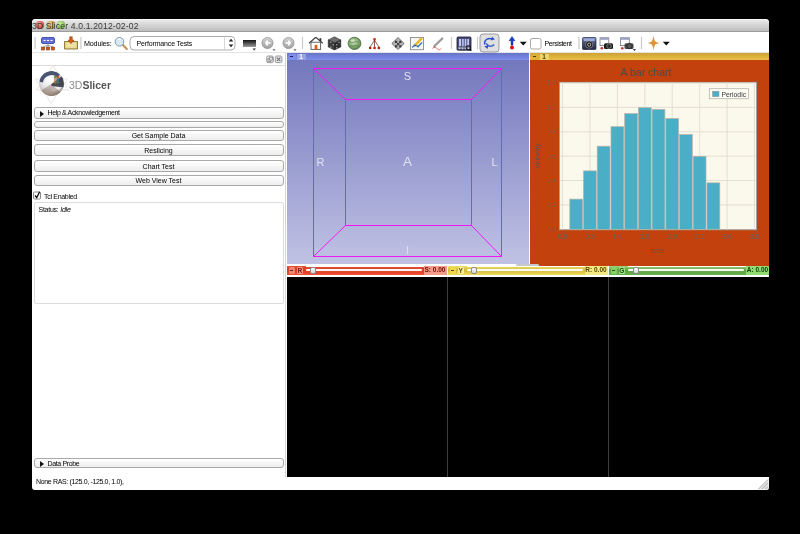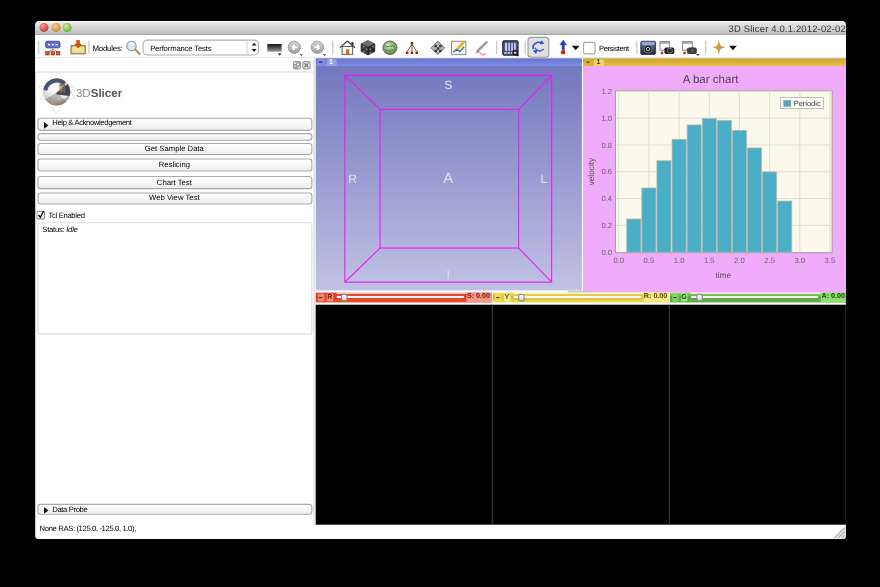--- a/index.html
+++ b/index.html
@@ -1,37 +1,37 @@
 <!DOCTYPE html>
 <html><head>
 <meta charset="utf-8">
 <style>
 html,body{margin:0;padding:0;background:#000;width:800px;height:534px;overflow:hidden;}
 *{box-sizing:border-box;font-family:"Liberation Sans",sans-serif;}
 #page{position:relative;width:800px;height:534px;background:#000;}
 .abs{position:absolute;}
 #win{left:32px;top:19px;width:737px;height:471px;background:#fff;border-radius:4px 4px 3px 3px;}
 #titlebar{left:32px;top:19px;width:737px;height:12.5px;background:linear-gradient(#ededed,#bdbdbd);border-radius:4px 4px 0 0;border-bottom:1px solid #9d9d9d;box-shadow:inset 0 1px 0 rgba(255,255,255,0.7);}
-#title{left:32px;top:21px;width:737px;text-align:right;font-size:8.6px;color:#383838;letter-spacing:0.15px;}
+#title{left:32px;top:21px;width:737px;text-align:left;font-size:8.6px;color:#383838;letter-spacing:0.15px;}
 .light{width:8.2px;height:8.2px;border-radius:50%;top:21px;box-shadow:inset 0 0 1px rgba(0,0,0,0.4);}
 #toolbar{left:32px;top:31.5px;width:737px;height:21px;background:#fff;border-bottom:1px solid #e4e4e4;}
 #panelhead{left:32px;top:52.5px;width:253px;height:13px;background:#fff;border-bottom:1px solid #dadada;}
 #panelborder{left:284.5px;top:52.5px;width:1px;height:424.5px;background:#d6d6d6;}
 .btn{left:33.5px;width:250px;background:linear-gradient(#ffffff,#ededed);border:1px solid #a9a9a9;border-radius:3px;font-size:7px;color:#000;}
 .cbtn{text-align:left;padding-left:13px;letter-spacing:-0.35px;}
 .mbtn{text-align:center;}
 .tri{width:0;height:0;border-left:4px solid #111;border-top:3px solid transparent;border-bottom:3px solid transparent;}
 #statusbox{left:33.5px;top:201.5px;width:250.5px;height:102.5px;border:1px solid #dcdcdc;border-radius:2px;background:#fff;font-size:7px;letter-spacing:-0.25px;color:#000;padding:3px 0 0 4px;}
 #ras{left:36px;top:477.8px;font-size:7px;letter-spacing:-0.35px;color:#000;}
 
 #v3dbar{left:286.5px;top:53px;width:242px;height:7.3px;background:linear-gradient(#6673c8,#7e8eec);}
 #v3d{left:286.5px;top:60.3px;width:242px;height:203.4px;background:linear-gradient(#7377bd,#c0c2e4);}
 
 #chbar{left:529.5px;top:53px;width:239.5px;height:7.3px;background:linear-gradient(#cda335,#e8c044);}
-#chart{left:529.5px;top:60.3px;width:239.5px;height:205.5px;background:#f0abfc;}
+#chart{left:529.5px;top:60.3px;width:239.5px;height:205.5px;background:#c2410c;}
 #scrollstub{left:515.5px;top:264px;width:23.5px;height:2.6px;background:#c9c9c9;border-radius:1.3px;}
 
 .sbar{top:265.8px;height:9.4px;}
 #rbar{left:287px;width:159.5px;background:linear-gradient(#e75039 0%,#d8371f 45%,#f15134 100%);}
 #ybar{left:448px;width:159.5px;background:linear-gradient(#f2e164 0%,#d2b737 45%,#efdc5c 100%);}
 #gbar{left:609px;width:160px;background:linear-gradient(#a4d87e 0%,#58a03c 45%,#69b14d 100%);}
 .pin{top:1.2px;left:1.5px;width:6.5px;height:6.8px;border-radius:1.5px;}
 .pin:after{content:"";position:absolute;left:1.7px;top:2.9px;width:3px;height:1px;background:rgba(30,10,0,0.72);}
 .slab{top:1.2px;left:9.5px;width:6.5px;height:6.8px;border-radius:1.5px;font-size:6.5px;font-weight:bold;text-align:center;line-height:7px;}
 .wstrip{left:19px;top:0;width:117.5px;height:1.7px;background:#fff;}

